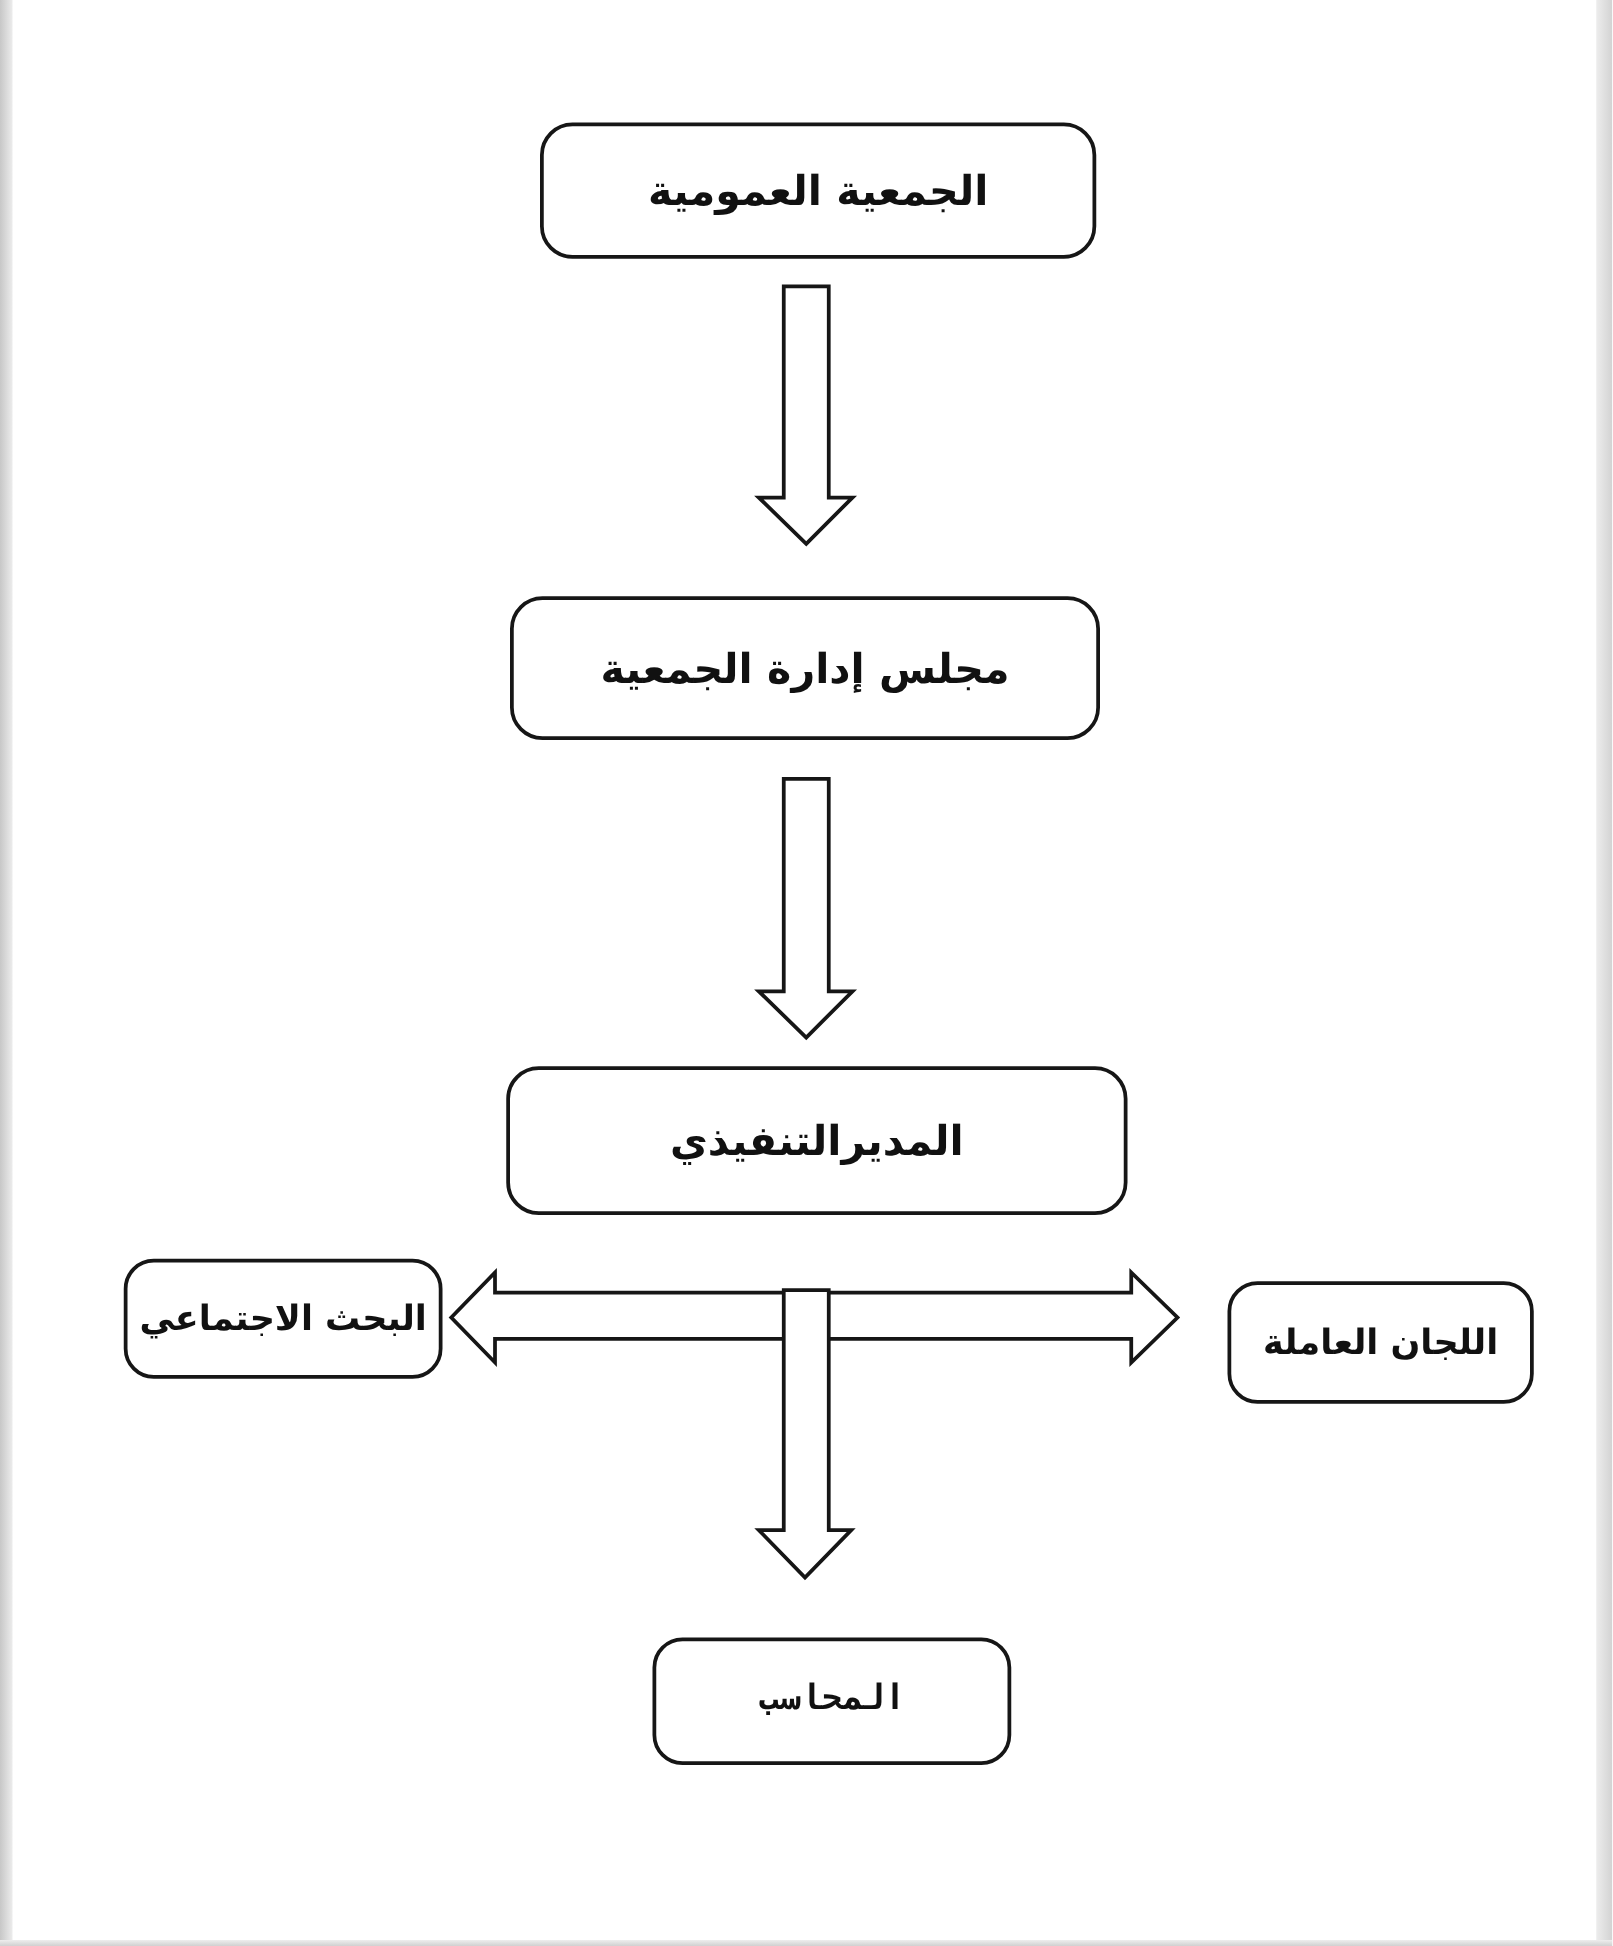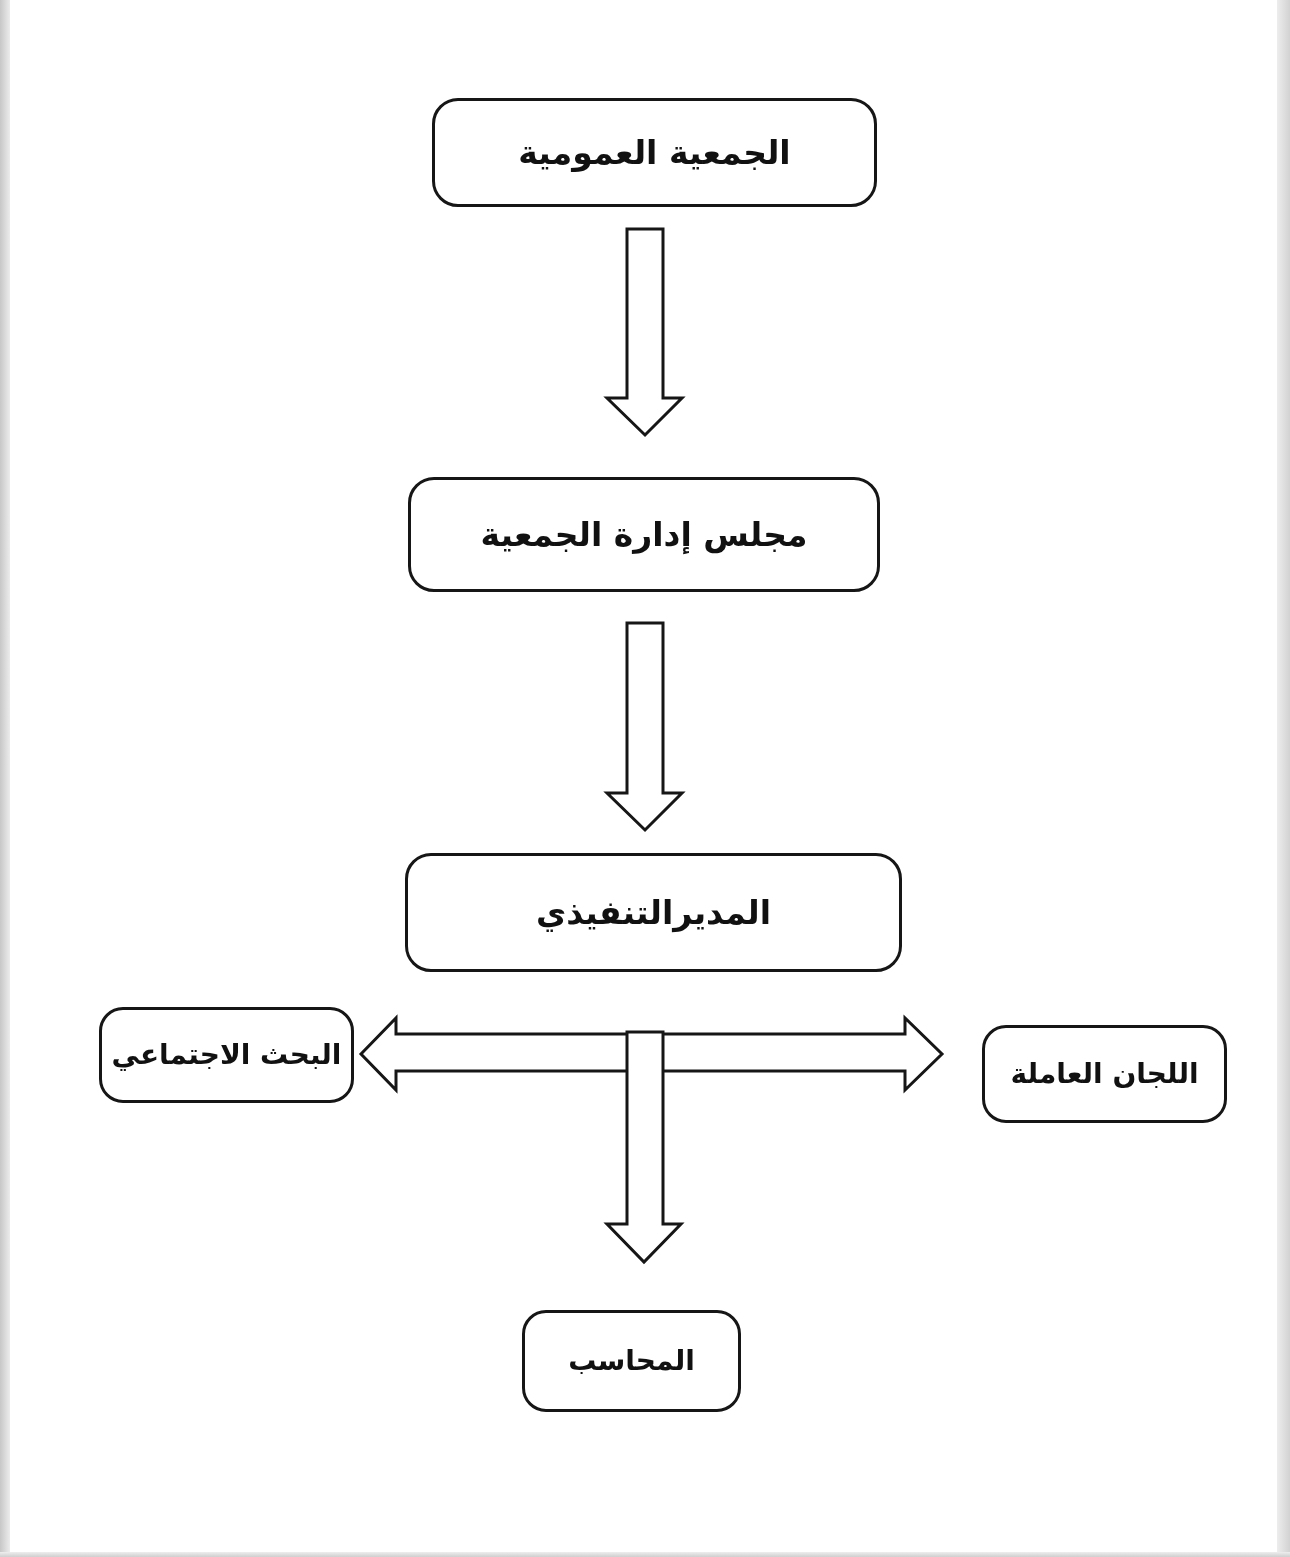--- a/index.html
+++ b/index.html
@@ -52,21 +52,21 @@
     line-height: 1.2;
   }
   .node-lg { border-radius: 26px; font-size: 33px; }
   .node-sm { border-radius: 24px; font-size: 28px; }
 
   #node-general-assembly  { left: 432px; top: 98px;   width: 445px; height: 109px; }
   #node-board             { left: 408px; top: 477px;  width: 472px; height: 115px; }
   #node-executive         { left: 405px; top: 853px;  width: 497px; height: 119px; }
   #node-social-research   { left: 83px;  top: 1007px; width: 255px; height: 96px; margin-left: 16px;  }
   #node-working-committees{ left: 982px; top: 1005px; width: 245px; height: 98px; margin-top: 20px;  }
-  #node-accountant        { left: 522px; top: 1310px; width: 219px; height: 102px; }
+  #node-accountant        { left: 522px; top: 1310px; width: 287px; height: 102px; font-family: Liberation Mono, monospace; }
 </style>
 </head>
 <body>
 
 <div class="screen">
 
   <svg class="arrow-layer" viewBox="0 0 1290 1557" xmlns="http://www.w3.org/2000/svg">
 
     <polygon points="627,229 663,229 663,398 682,398 645,435 607,398 627,398"></polygon>
 

